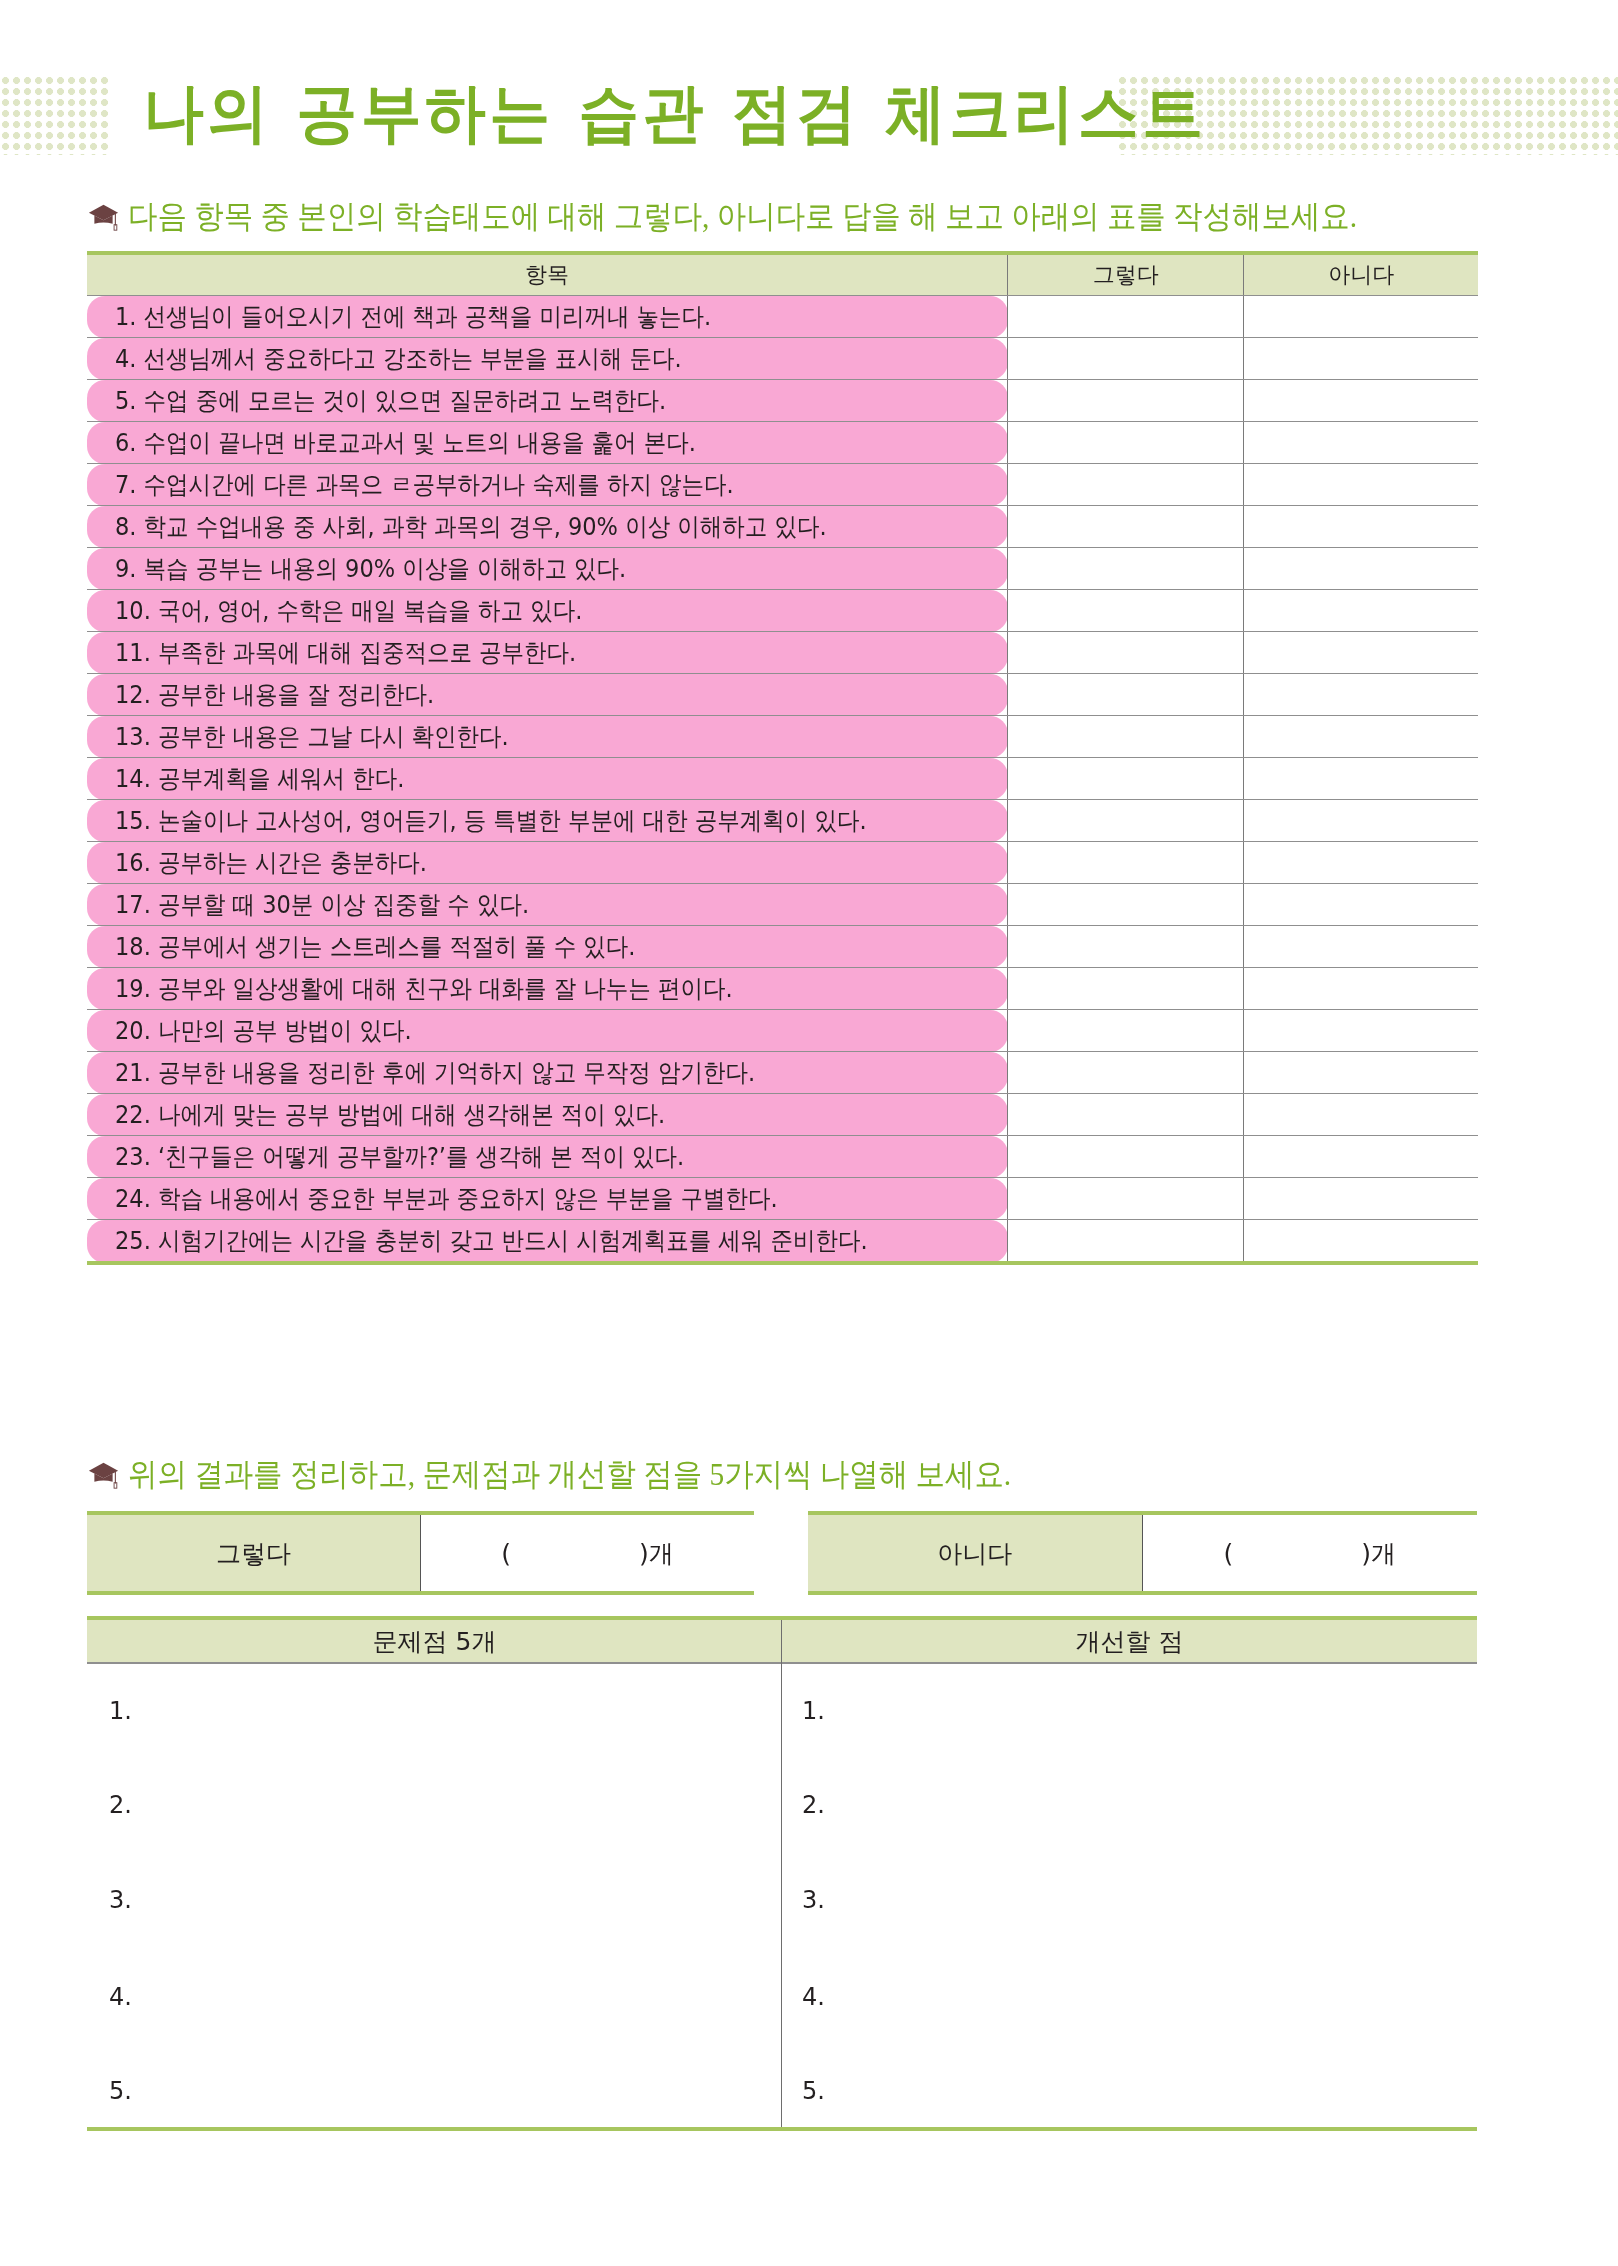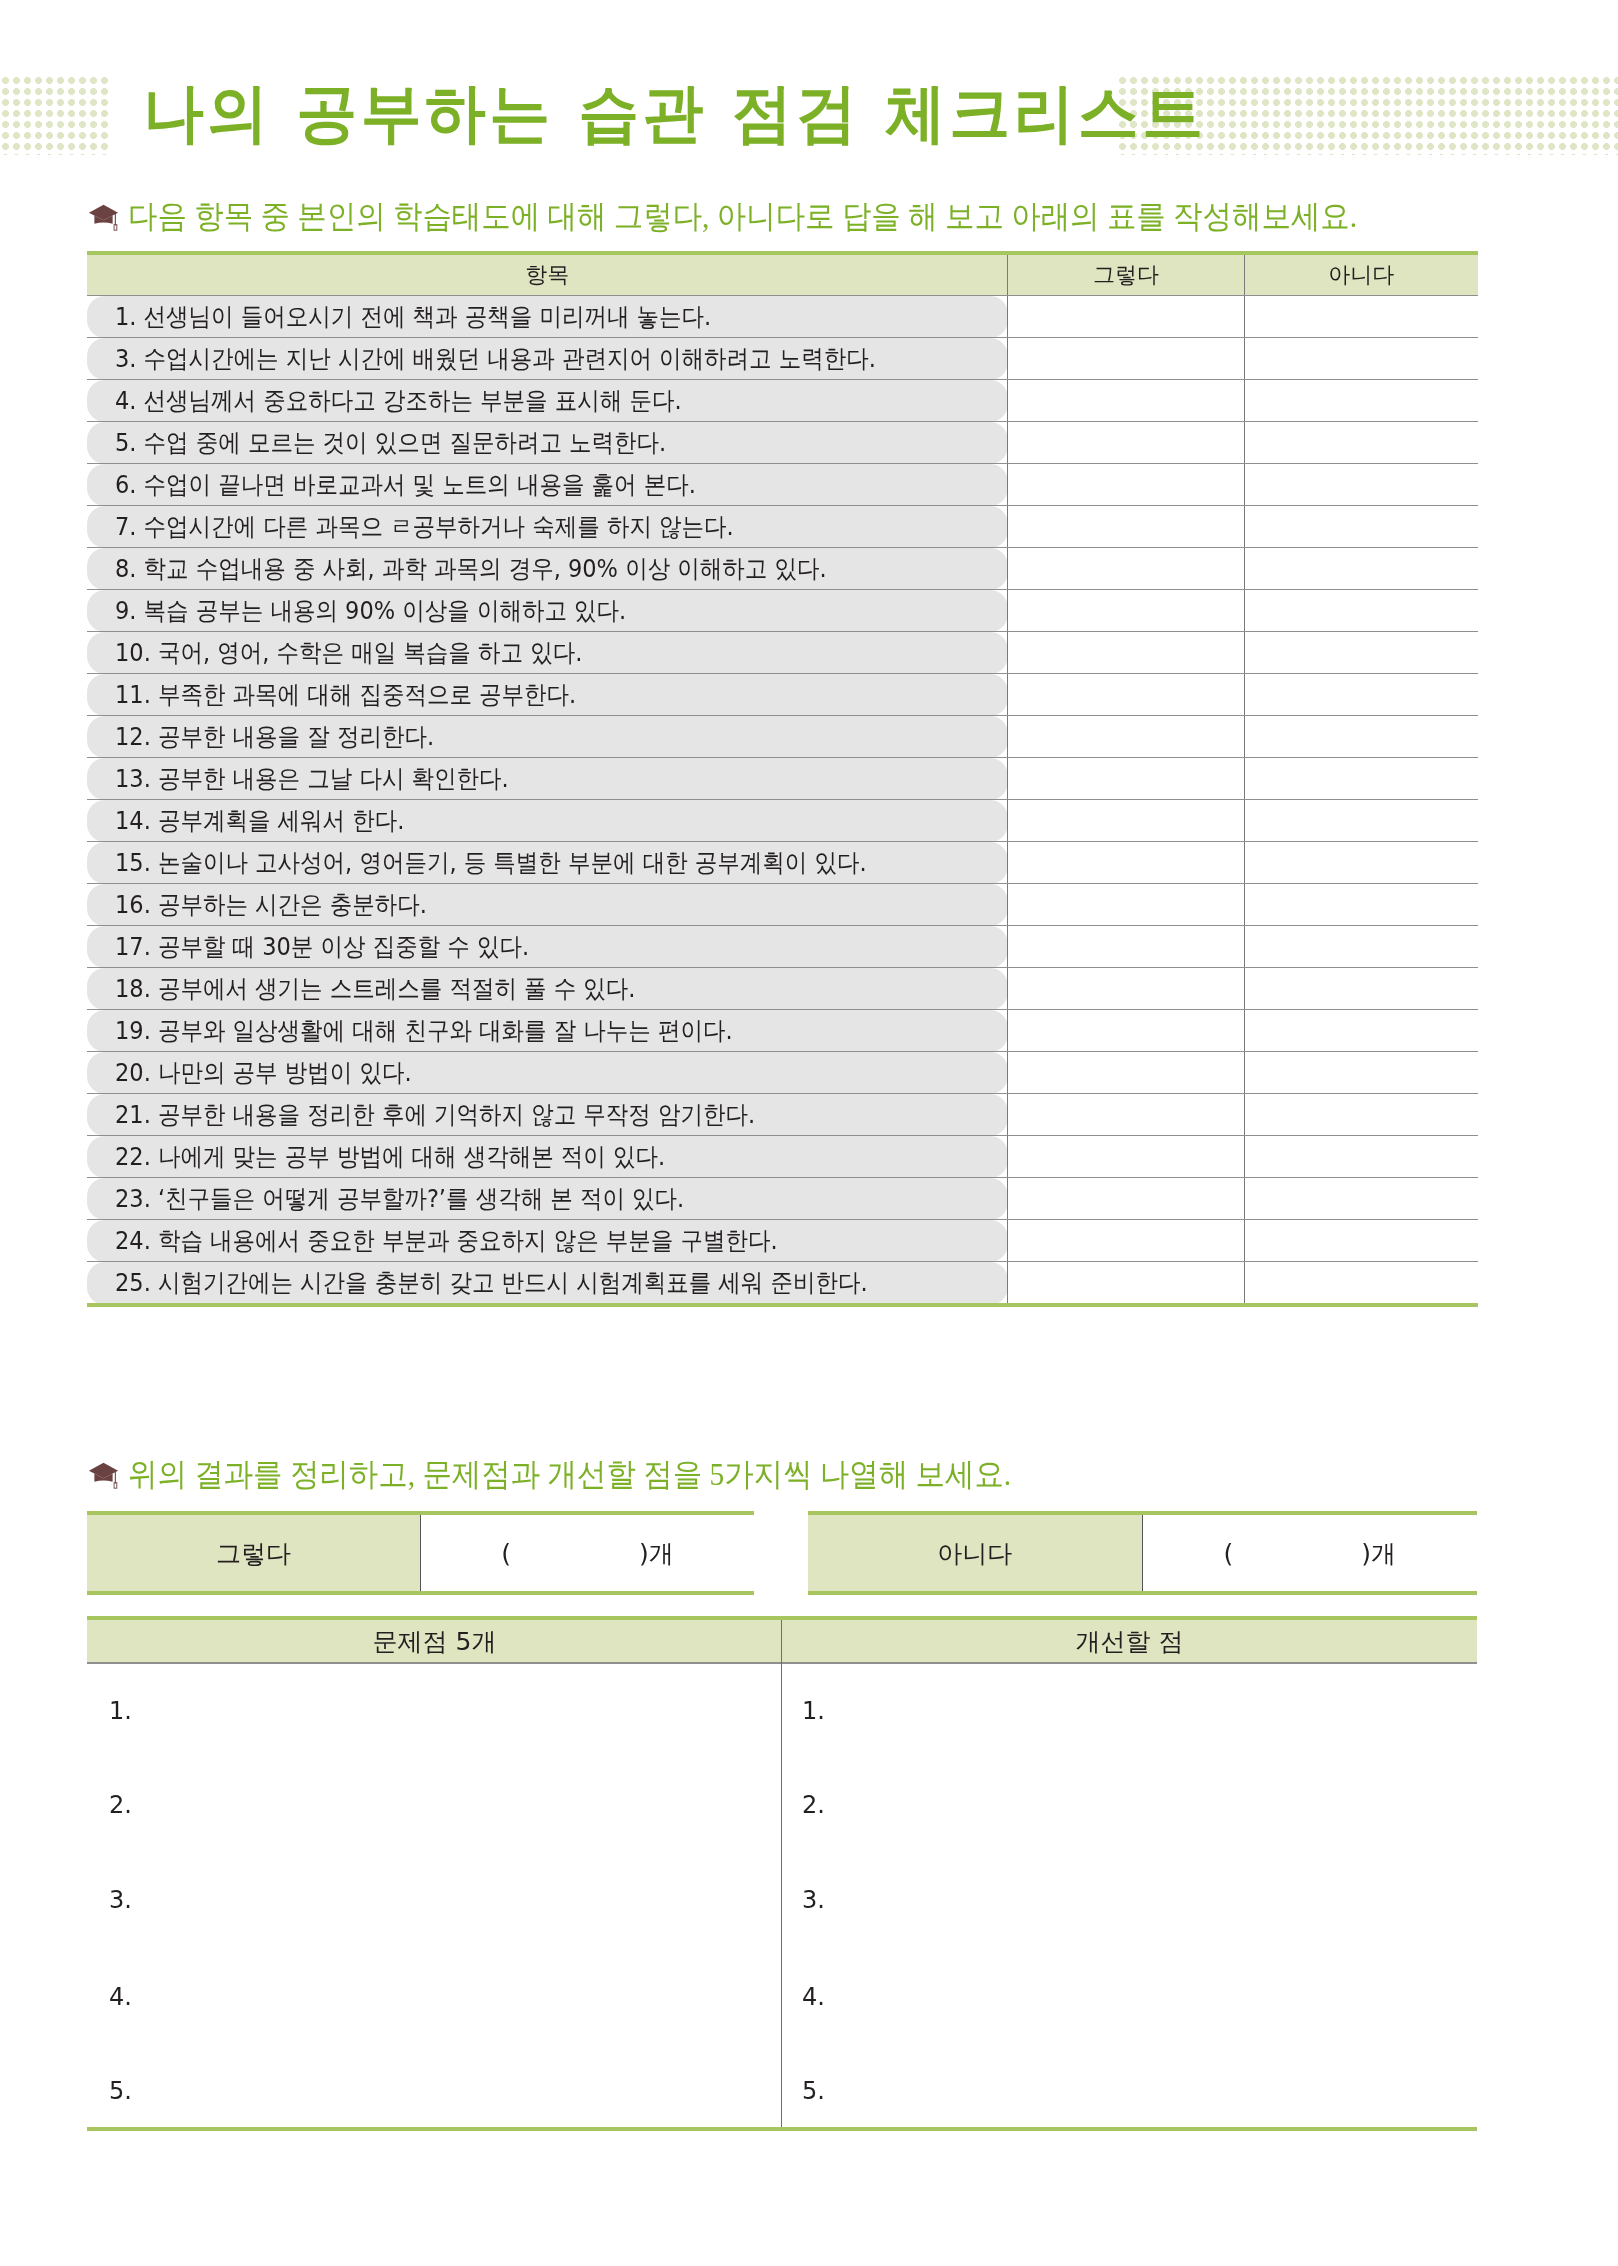--- a/index.html
+++ b/index.html
@@ -24,21 +24,21 @@
                        transform:scaleX(0.92); transform-origin:left center; }
 
   
   .checklist { position:absolute; left:87px; top:251px; width:1391px; border-collapse:collapse; }
   .checklist th { background:#dfe5c1; height:40px; font-weight:normal; font-size:22px;
                   color:#231f20; border-top:4.6px solid #a7c65f; border-bottom:1.8px solid #8f8f8f;
                   padding:0; text-align:center; }
   .checklist th + th { border-left:1.4px solid #7a7a7a; }
   .checklist td { height:41px; padding:0; border-bottom:1.8px solid #8f8f8f; font-size:25px;
                   line-height:41px; }
-  .checklist td.item { background:#e5e5e5; padding-left:28px; white-space:nowrap; width:894px;border-radius:18px; }
+  .checklist td.item { background:#f9a8d4; padding-left:28px; white-space:nowrap; width:894px;border-radius:18px; }
   .checklist td.item span { display:inline-block; transform:scaleX(0.9); transform-origin:left center; }
   .checklist td.check { background:#ffffff; border-left:1.4px solid #7a7a7a; }
   .checklist tr:last-child td { border-bottom:4.6px solid #a7c65f; }
   .col-yes { width:243px; }
   .col-no { width:241px; }
 
   
   .count-box { position:absolute; top:1511px; height:76px; display:flex;
                border-top:4.6px solid #a7c65f; border-bottom:4.6px solid #a7c65f; }
   .count-box .label { background:#dfe5c1; display:flex; align-items:center; justify-content:center;
@@ -82,25 +82,20 @@
       <th class="col-no">아니다</th>
     </tr>
   </thead>
   <tbody id="checklist-body">
       <tr>
         <td class="item"><span>1. 선생님이 들어오시기 전에 책과 공책을 미리꺼내 놓는다.</span></td>
         <td class="check"></td>
         <td class="check"></td>
       </tr>
       <tr>
-        <td class="item"><span>3. 수업시간에는 지난 시간에 배웠던 내용과 관련지어 이해하려고 노력한다.</span></td>
-        <td class="check"></td>
-        <td class="check"></td>
-      </tr>
-      <tr>
         <td class="item"><span>4. 선생님께서 중요하다고 강조하는 부분을 표시해 둔다.</span></td>
         <td class="check"></td>
         <td class="check"></td>
       </tr>
       <tr>
         <td class="item"><span>5. 수업 중에 모르는 것이 있으면 질문하려고 노력한다.</span></td>
         <td class="check"></td>
         <td class="check"></td>
       </tr>
       <tr>

